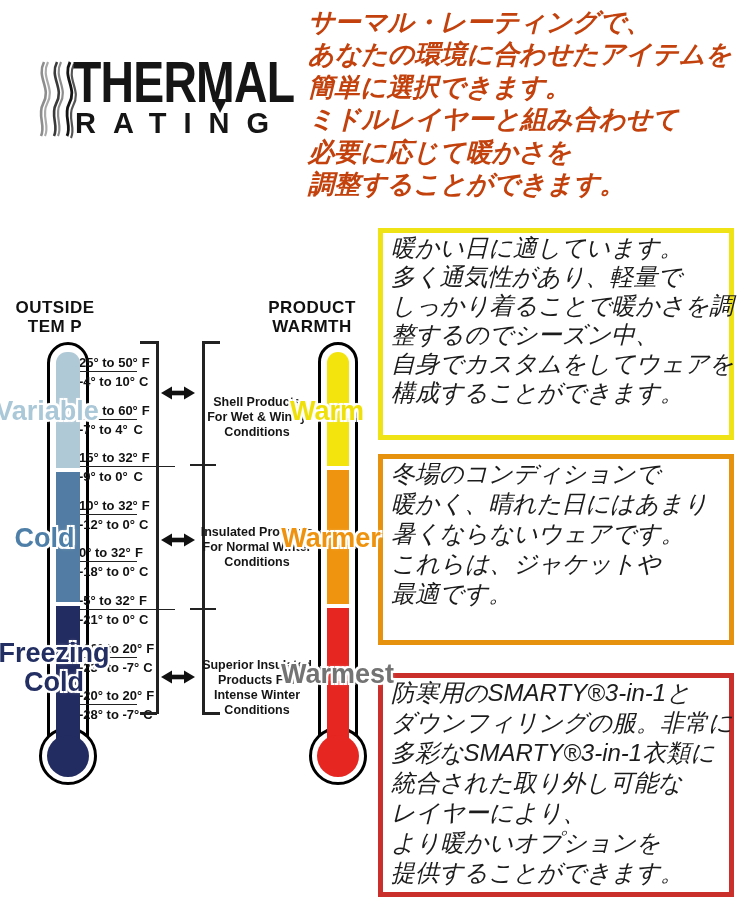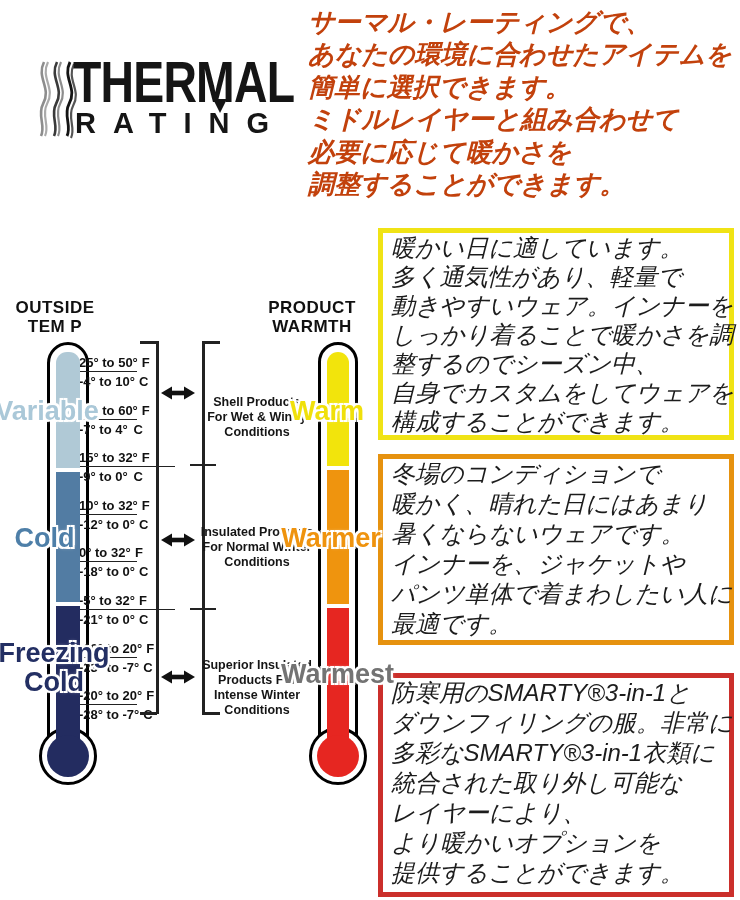--- a/index.html
+++ b/index.html
@@ -278,32 +278,30 @@
       </div>
       <div class="level-label" style="left: 281px; top: 660px; width: 112px; color: #737373;">
         <div>Warmest</div>
       </div>
     </div>
 
   <div id="boxes">
       <div class="info-box" style="top: 228px; height: 212px; border-color: rgb(240, 227, 21);">
         <div class="jline" style="line-height: 29px;">暖かい日に適しています。</div>
         <div class="jline" style="line-height: 29px;">多く通気性があり、軽量で</div>
-        <div class="jline" style="line-height: 29px;">動きやすいウェア。インナーを</div>
         <div class="jline" style="line-height: 29px;">しっかり着ることで暖かさを調</div>
         <div class="jline" style="line-height: 29px;">整するのでシーズン中、</div>
         <div class="jline" style="line-height: 29px;">自身でカスタムをしてウェアを</div>
         <div class="jline" style="line-height: 29px;">構成することができます。</div>
       </div>
       <div class="info-box" style="top: 454px; height: 191px; border-color: rgb(230, 146, 15);">
         <div class="jline" style="line-height: 30px;">冬場のコンディションで</div>
         <div class="jline" style="line-height: 30px;">暖かく、晴れた日にはあまり</div>
         <div class="jline" style="line-height: 30px;">暑くならないウェアです。</div>
-        <div class="jline" style="line-height: 30px;">インナーを、ジャケットや</div>
-        <div class="jline" style="line-height: 30px;">パンツ単体で着まわしたい人に</div>
+        <div class="jline" style="line-height: 30px;">これらは、ジャケットや</div>
         <div class="jline" style="line-height: 30px;">最適です。</div>
       </div>
       <div class="info-box" style="top: 673px; height: 224px; border-color: rgb(203, 47, 43);">
         <div class="jline" style="line-height: 30px;">防寒用のSMARTY®3-in-1と</div>
         <div class="jline" style="line-height: 30px;">ダウンフィリングの服。非常に</div>
         <div class="jline" style="line-height: 30px;">多彩なSMARTY®3-in-1衣類に</div>
         <div class="jline" style="line-height: 30px;">統合された取り外し可能な</div>
         <div class="jline" style="line-height: 30px;">レイヤーにより、</div>
         <div class="jline" style="line-height: 30px;">より暖かいオプションを</div>
         <div class="jline" style="line-height: 30px;">提供することができます。</div>

